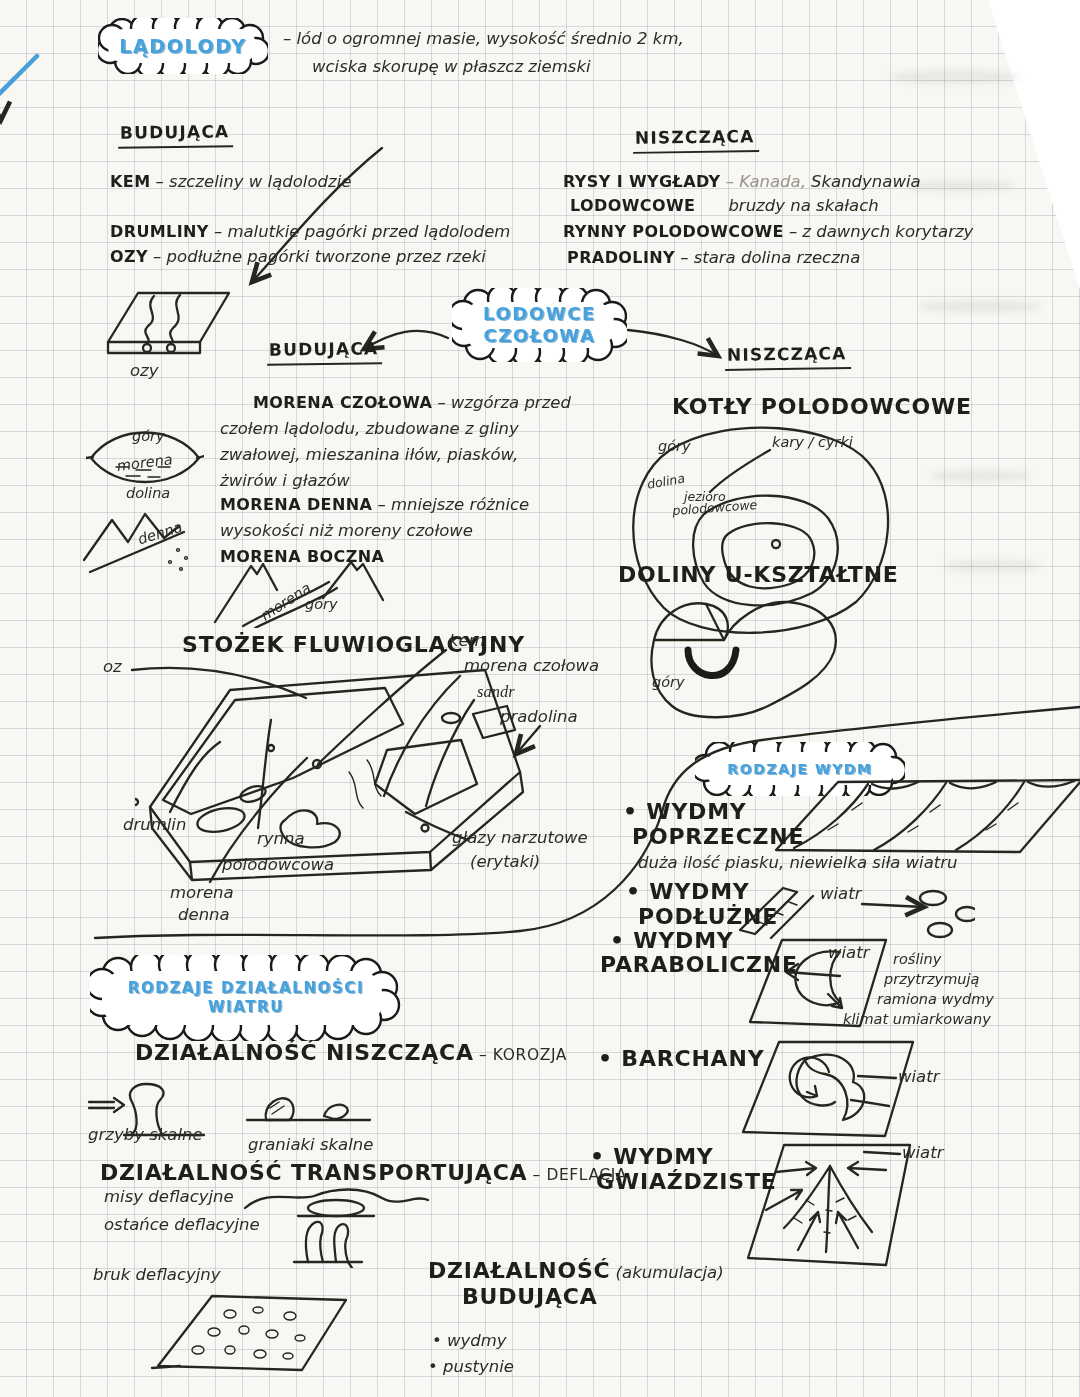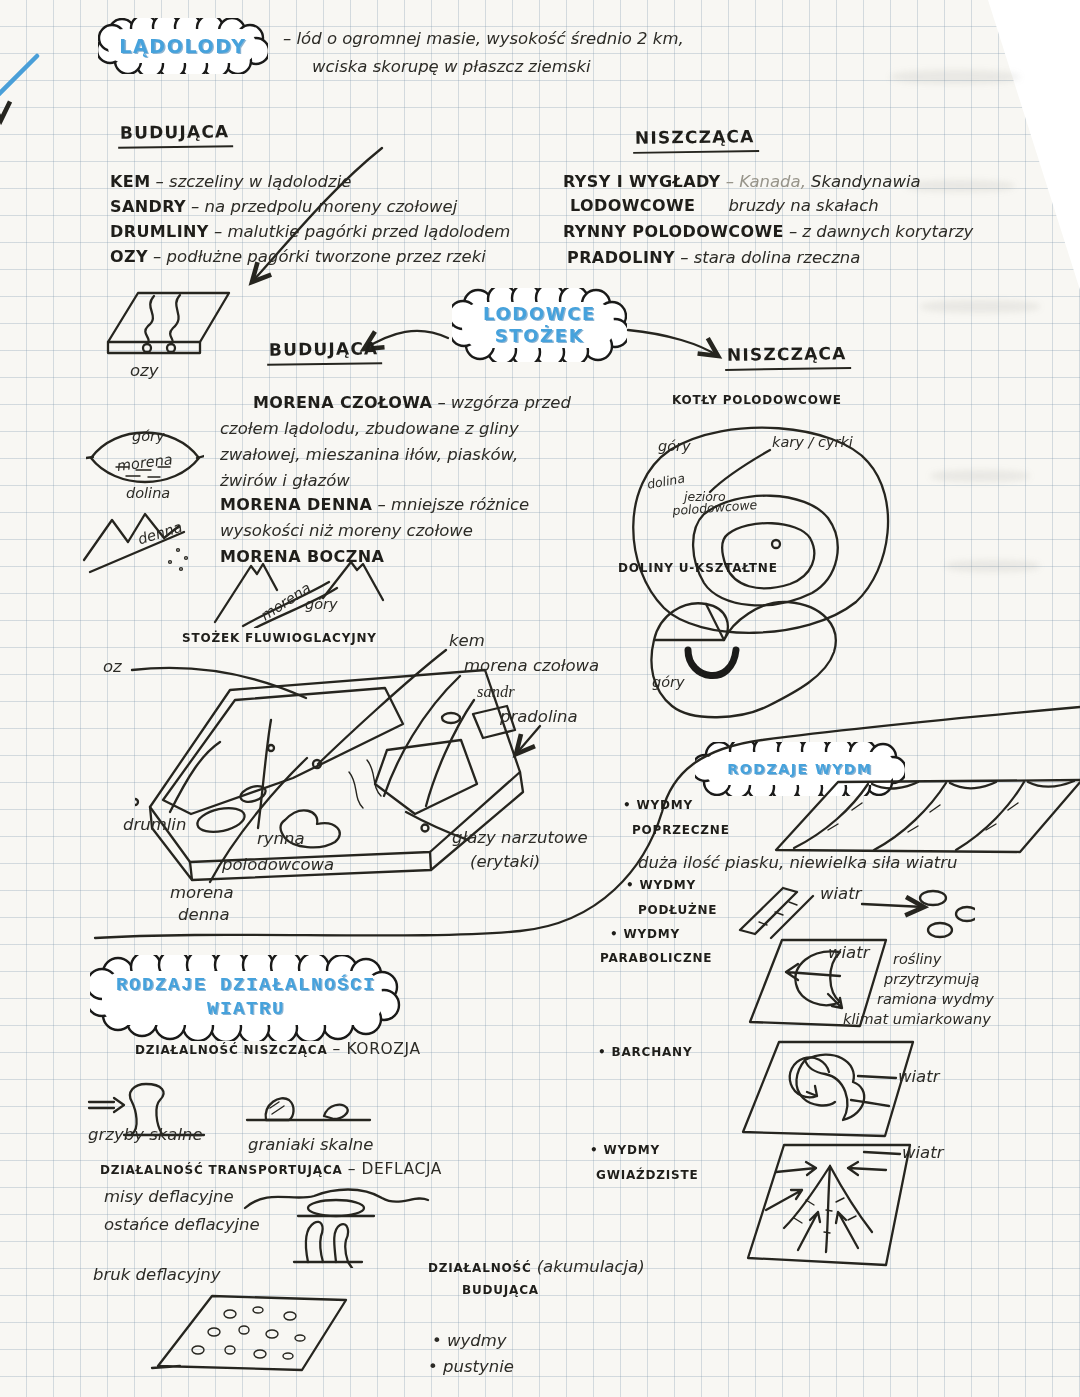--- a/index.html
+++ b/index.html
@@ -7,21 +7,21 @@
     position:relative;width:1080px;height:1397px;overflow:hidden;
     background-color:#f8f7f3;
     background-image:
       repeating-linear-gradient(to bottom, transparent 0, transparent 26px, rgba(125,150,172,.30) 26px, rgba(125,150,172,.30) 27px),
       repeating-linear-gradient(to right, transparent 0, transparent 26px, rgba(125,150,172,.30) 26px, rgba(125,150,172,.30) 27px);
     font-family:"DejaVu Sans",sans-serif;color:#26251f;
   }
   .t{position:absolute;white-space:nowrap;line-height:1.15;}
   .hand{font-style:italic;font-size:16.5px;color:#2c2b26;}
   .term{font-weight:bold;font-style:normal;font-size:16px;letter-spacing:.4px;color:#1f1e1a;}
-  .cap{font-weight:bold;font-size:12px;letter-spacing:.8px;color:#1f1e1a;}
+  .cap{font-weight:bold;font-size:22px;letter-spacing:.8px;color:#1f1e1a;}
   .heading{font-weight:bold;font-size:17px;letter-spacing:1.2px;color:#1f1e1a;
            border-bottom:2.6px solid #26251f;padding:0 4px 3px 2px;transform:rotate(-.8deg);}
   .bubble{position:absolute;}
   .bubble .bt{position:absolute;inset:0;display:flex;flex-direction:column;align-items:center;justify-content:center;
     color:#46a2dc;font-weight:bold;letter-spacing:1.6px;font-size:19px;
     text-shadow:1.3px 1.3px 0 rgba(23,106,168,.5);}
   .small{font-size:14.5px;}
   .sk{position:absolute;}
   svg .ink{stroke:#26251f;fill:none;stroke-width:2.3;stroke-linecap:round;stroke-linejoin:round;}
   svg .thin{stroke:#26251f;fill:none;stroke-width:1.4;stroke-linecap:round;}
@@ -97,24 +97,20 @@
   <div class="t hand" style="left:283px;top:30px;z-index:4;">– lód o ogromnej masie, wysokość średnio 2 km,</div>
   <div class="t hand" style="left:312px;top:58px;z-index:4;">wciska skorupę w płaszcz ziemski</div>
 
   <div class="t heading" style="left:118px;top:123px;z-index:4;">BUDUJĄCA</div>
   <div class="t heading" style="left:633px;top:128px;z-index:4;">NISZCZĄCA</div>
 
   <div class="t" style="left:110px;top:173px;z-index:4;">
     <span class="term">KEM</span>
     <span class="hand">– szczeliny w lądolodzie</span>
   </div>
-  <div class="t" style="left:110px;top:198px;z-index:4;">
-    <span class="term">SANDRY</span>
-    <span class="hand">– na przedpolu moreny czołowej</span>
-  </div>
   <div class="t" style="left:110px;top:223px;z-index:4;">
     <span class="term">DRUMLINY</span>
     <span class="hand">– malutkie pagórki przed lądolodem</span>
   </div>
   <div class="t" style="left:110px;top:248px;z-index:4;">
     <span class="term">OZY</span>
     <span class="hand">– podłużne pagórki tworzone przez rzeki</span>
   </div>
 
   <div class="t" style="left:563px;top:173px;z-index:4;">
@@ -162,21 +158,21 @@
           <circle cx="74" cy="64" r="14"></circle>
         <circle cx="50" cy="62" r="14"></circle>
           <circle cx="28" cy="57" r="14"></circle>
           <circle cx="12" cy="44" r="14"></circle>
         <circle cx="11" cy="27" r="14"></circle>
       </g>
       <rect x="10" y="14" width="152" height="46" rx="20" fill="#ffffff"></rect>
     </svg>
     <div class="bt" style="font-size:18px;line-height:1.2;">
       <span>LODOWCE</span>
-      <span>STOŻEK</span>
+      <span>CZOŁOWA</span>
     </div>
   </div>
 
   <div class="t heading" style="left:267px;top:340px;z-index:4;">BUDUJĄCA</div>
   <div class="t heading" style="left:725px;top:345px;z-index:4;">NISZCZĄCA</div>
 
   <svg class="sk" style="left:86px;top:412px;z-index:2;" width="118" height="92" viewBox="0 0 118 92">
     <path class="ink" d="M5,46 C30,12 88,12 113,46 C88,78 30,78 5,46 Z"></path>
     <path class="ink" d="M0,46 L7,45 M111,46 L118,44"></path>
     <path class="thin" d="M30,55 h13 M50,58 h15 M72,55 h12 M40,64 h14 M62,65 h12"></path>
@@ -385,21 +381,21 @@
           <circle cx="136" cy="72" r="15"></circle>
         <circle cx="108" cy="71" r="15"></circle>
           <circle cx="80" cy="69" r="15"></circle>
           <circle cx="52" cy="66" r="15"></circle>
         <circle cx="28" cy="60" r="15"></circle>
           <circle cx="12" cy="46" r="15"></circle>
           <circle cx="12" cy="29" r="15"></circle>
       </g>
       <rect x="12" y="16" width="280" height="54" rx="22" fill="#ffffff"></rect>
     </svg>
-    <div class="bt" style="font-size:19px;line-height:1.25;font-family:Liberation Mono, monospace;">
+    <div class="bt" style="font-size:15px;line-height:1.25;">
       <span>RODZAJE DZIAŁALNOŚCI</span>
       <span>WIATRU</span>
     </div>
   </div>
 
   <div class="t" style="left:100px;top:1040px;z-index:4;margin-left:35px;">
     <span class="cap">DZIAŁALNOŚĆ NISZCZĄCA</span>
     <span class="hand" style="font-style:normal;font-size:15.5px;letter-spacing:.6px;">– KOROZJA</span>
   </div>
 

